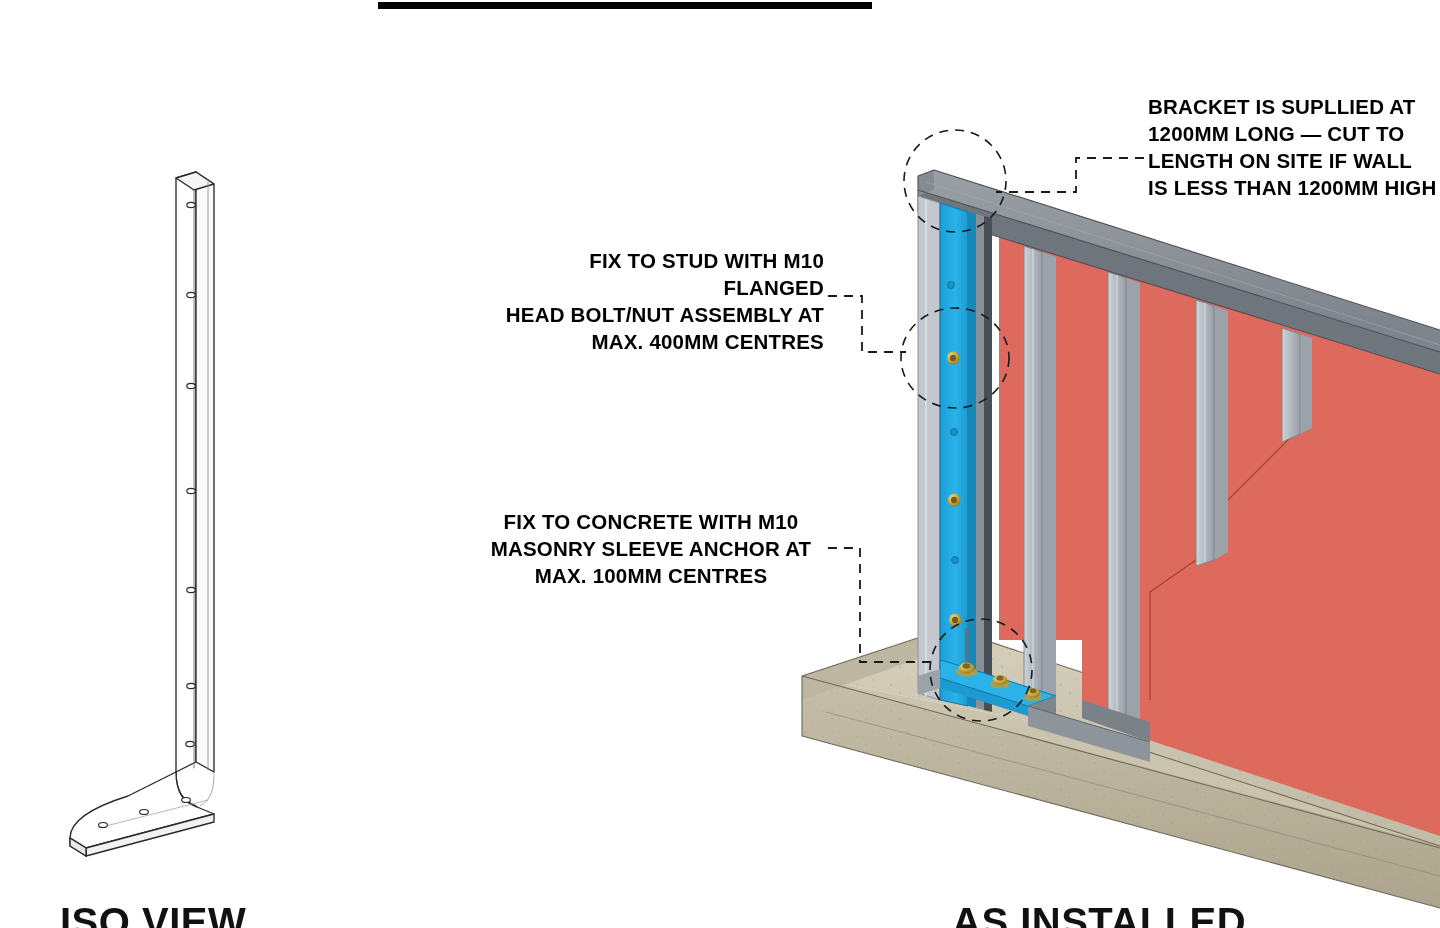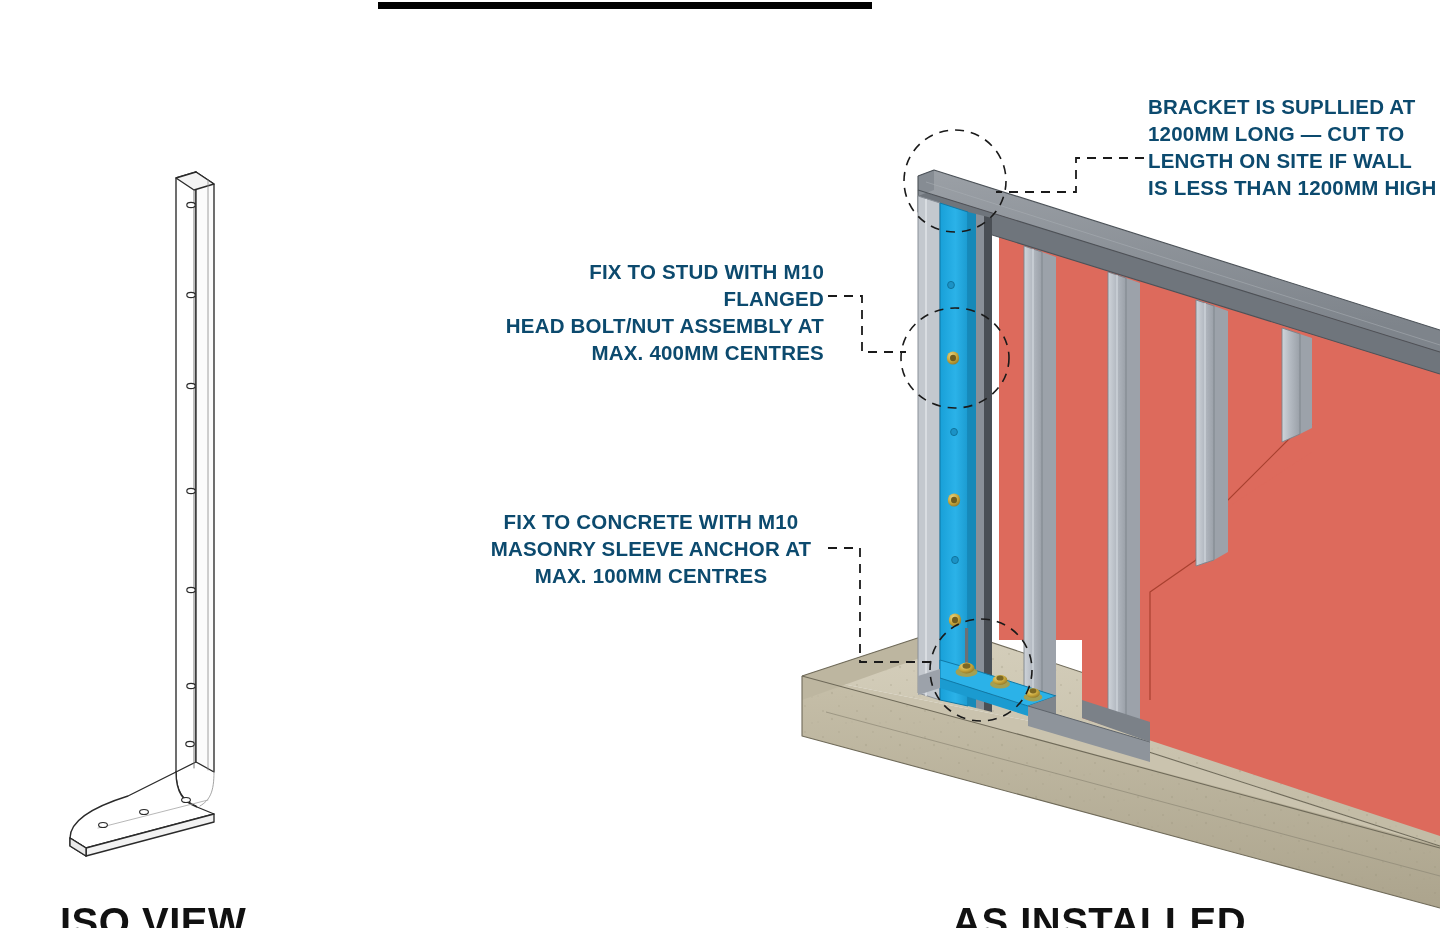--- a/index.html
+++ b/index.html
@@ -30,29 +30,29 @@
     background: #000000;
   }
   
   .note {
     position: absolute;
     font-family: "Liberation Sans", sans-serif;
     font-weight: 700;
     font-size: 20.5px;
     line-height: 1.32;
     letter-spacing: 0.2px;
-    color: #0c4a6e;
+    color: #000000;
     text-transform: uppercase;
     white-space: pre-line;
   }
   .note.right { text-align: right; }
   .note.left  { text-align: left; }
 
   #note-bracket-length { left: 1148px; top: 93px;  width: 292px; text-align: left; }
-  #note-stud-fix       { left: 498px;  top: 258px; width: 326px; }
+  #note-stud-fix       { left: 498px;  top: 247px; width: 326px; }
   #note-concrete-fix   { left: 478px;  top: 508px; width: 346px; text-align: center; }
 
   
   .view-caption {
     position: absolute;
     font-family: "Liberation Sans", sans-serif;
     font-weight: 700;
     font-size: 40px;
     letter-spacing: 0.5px;
     color: #111111;

